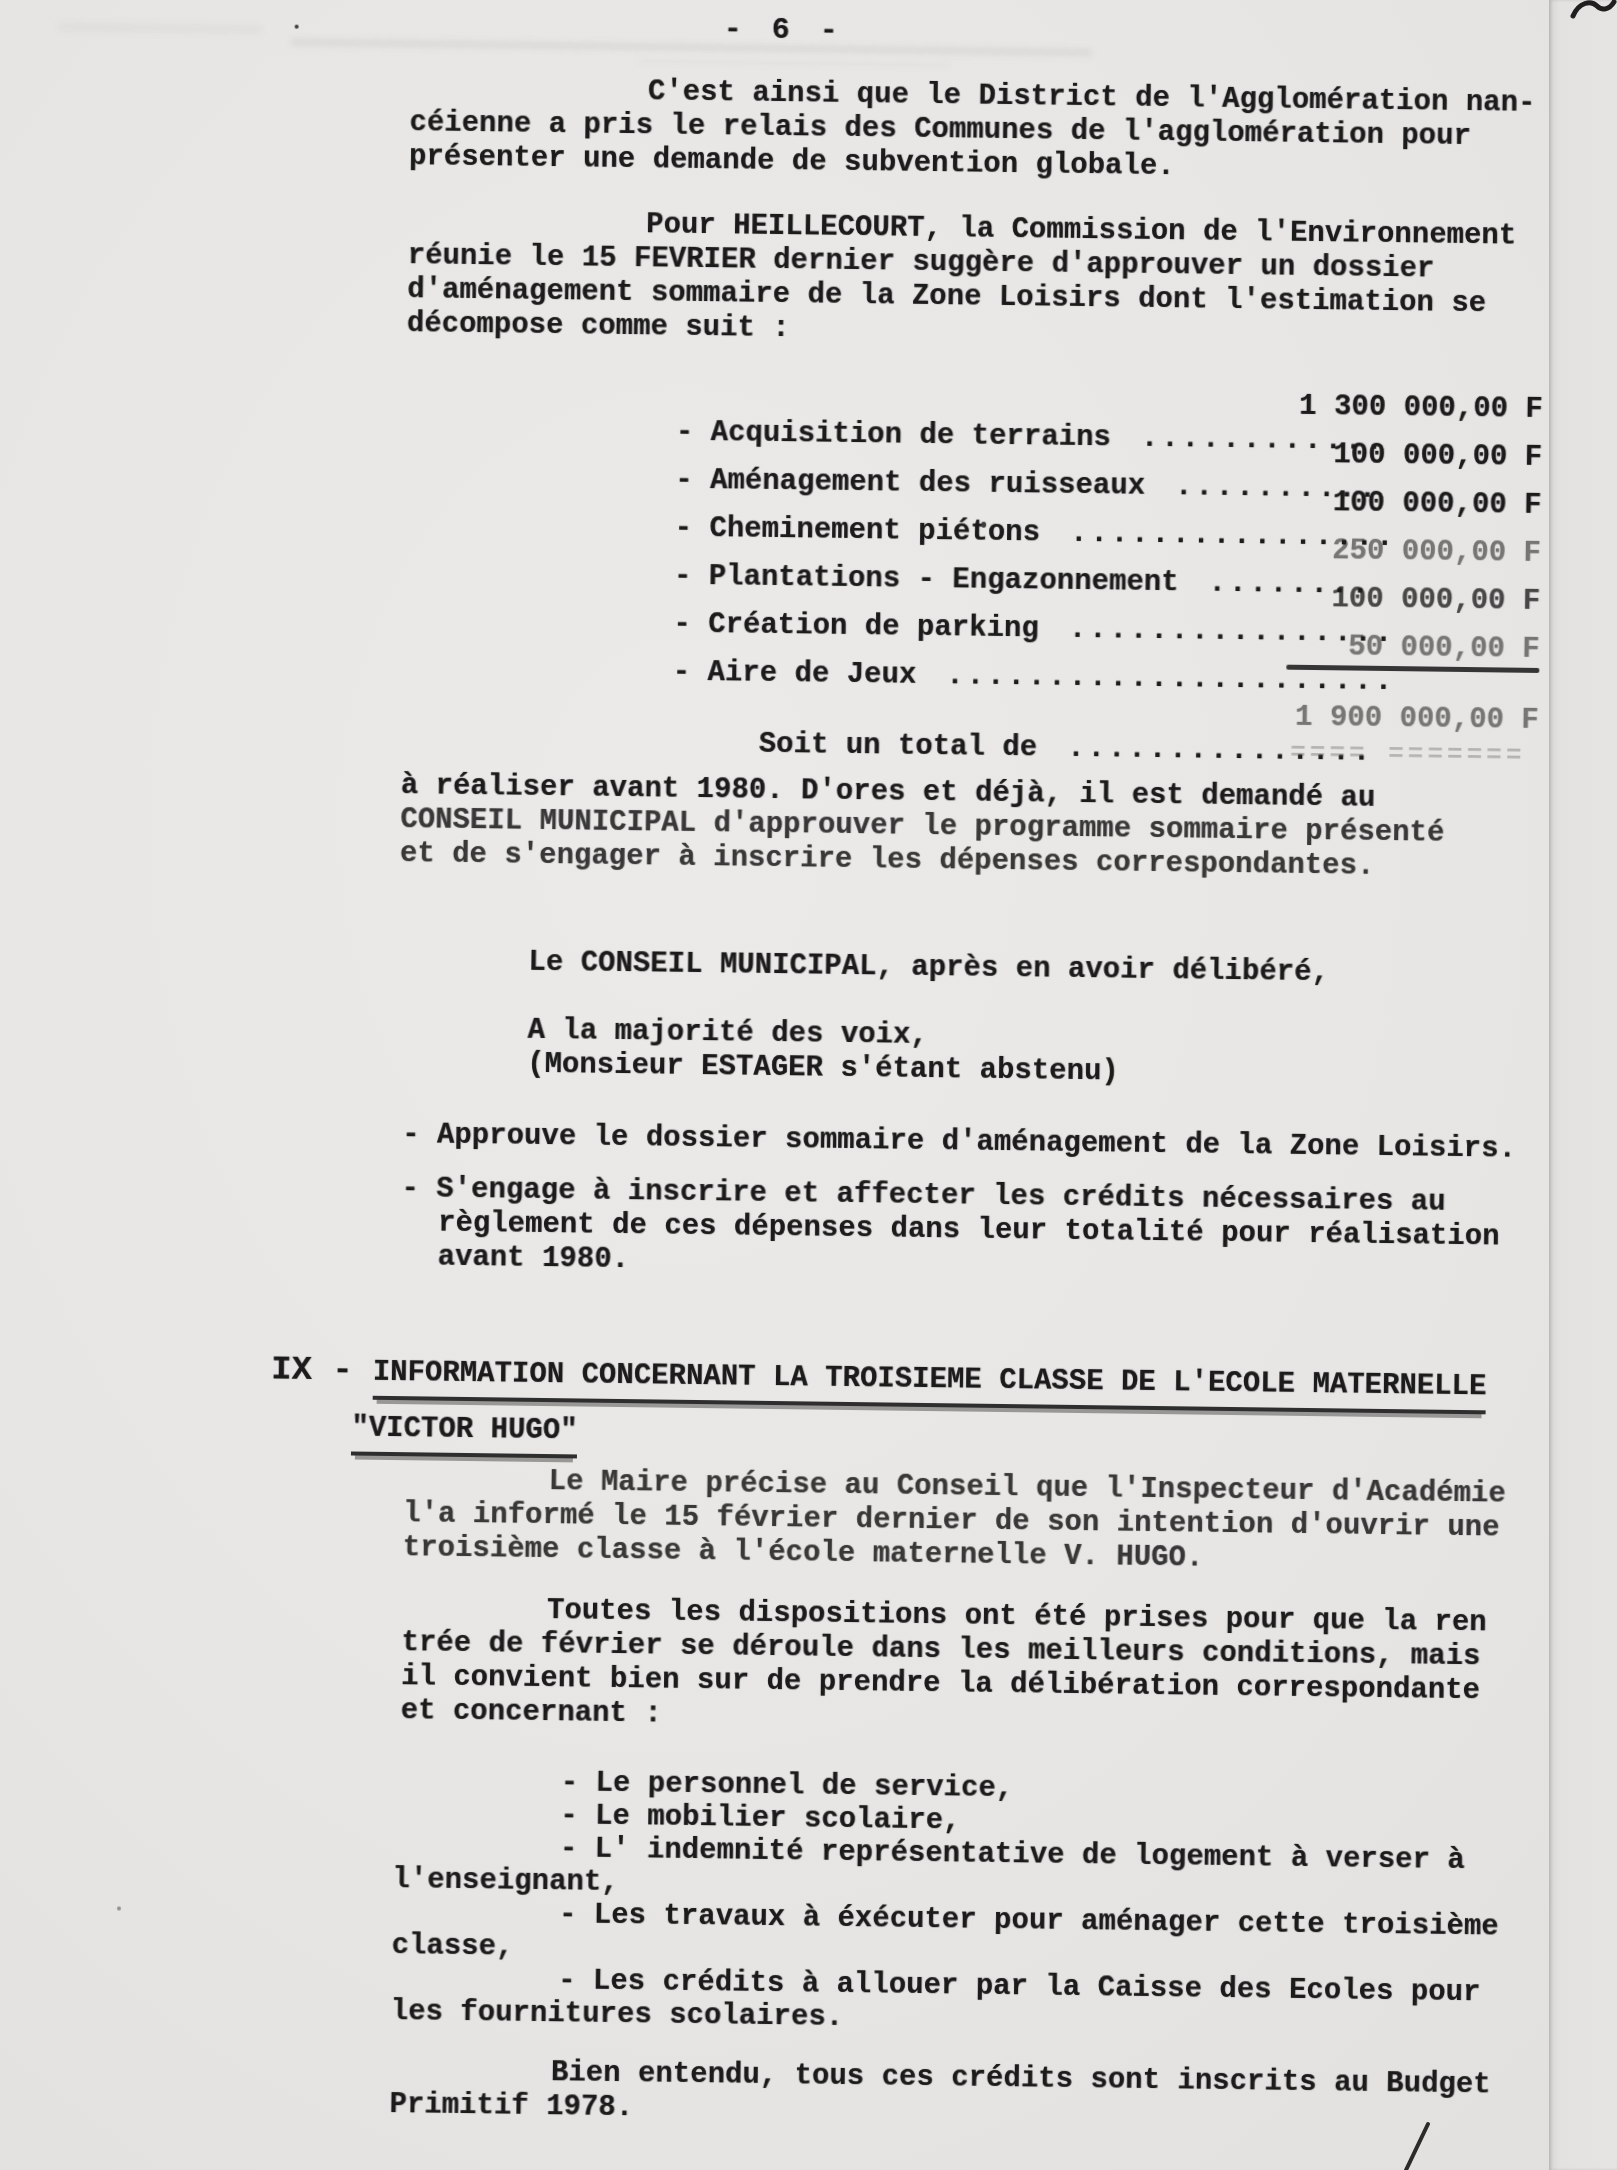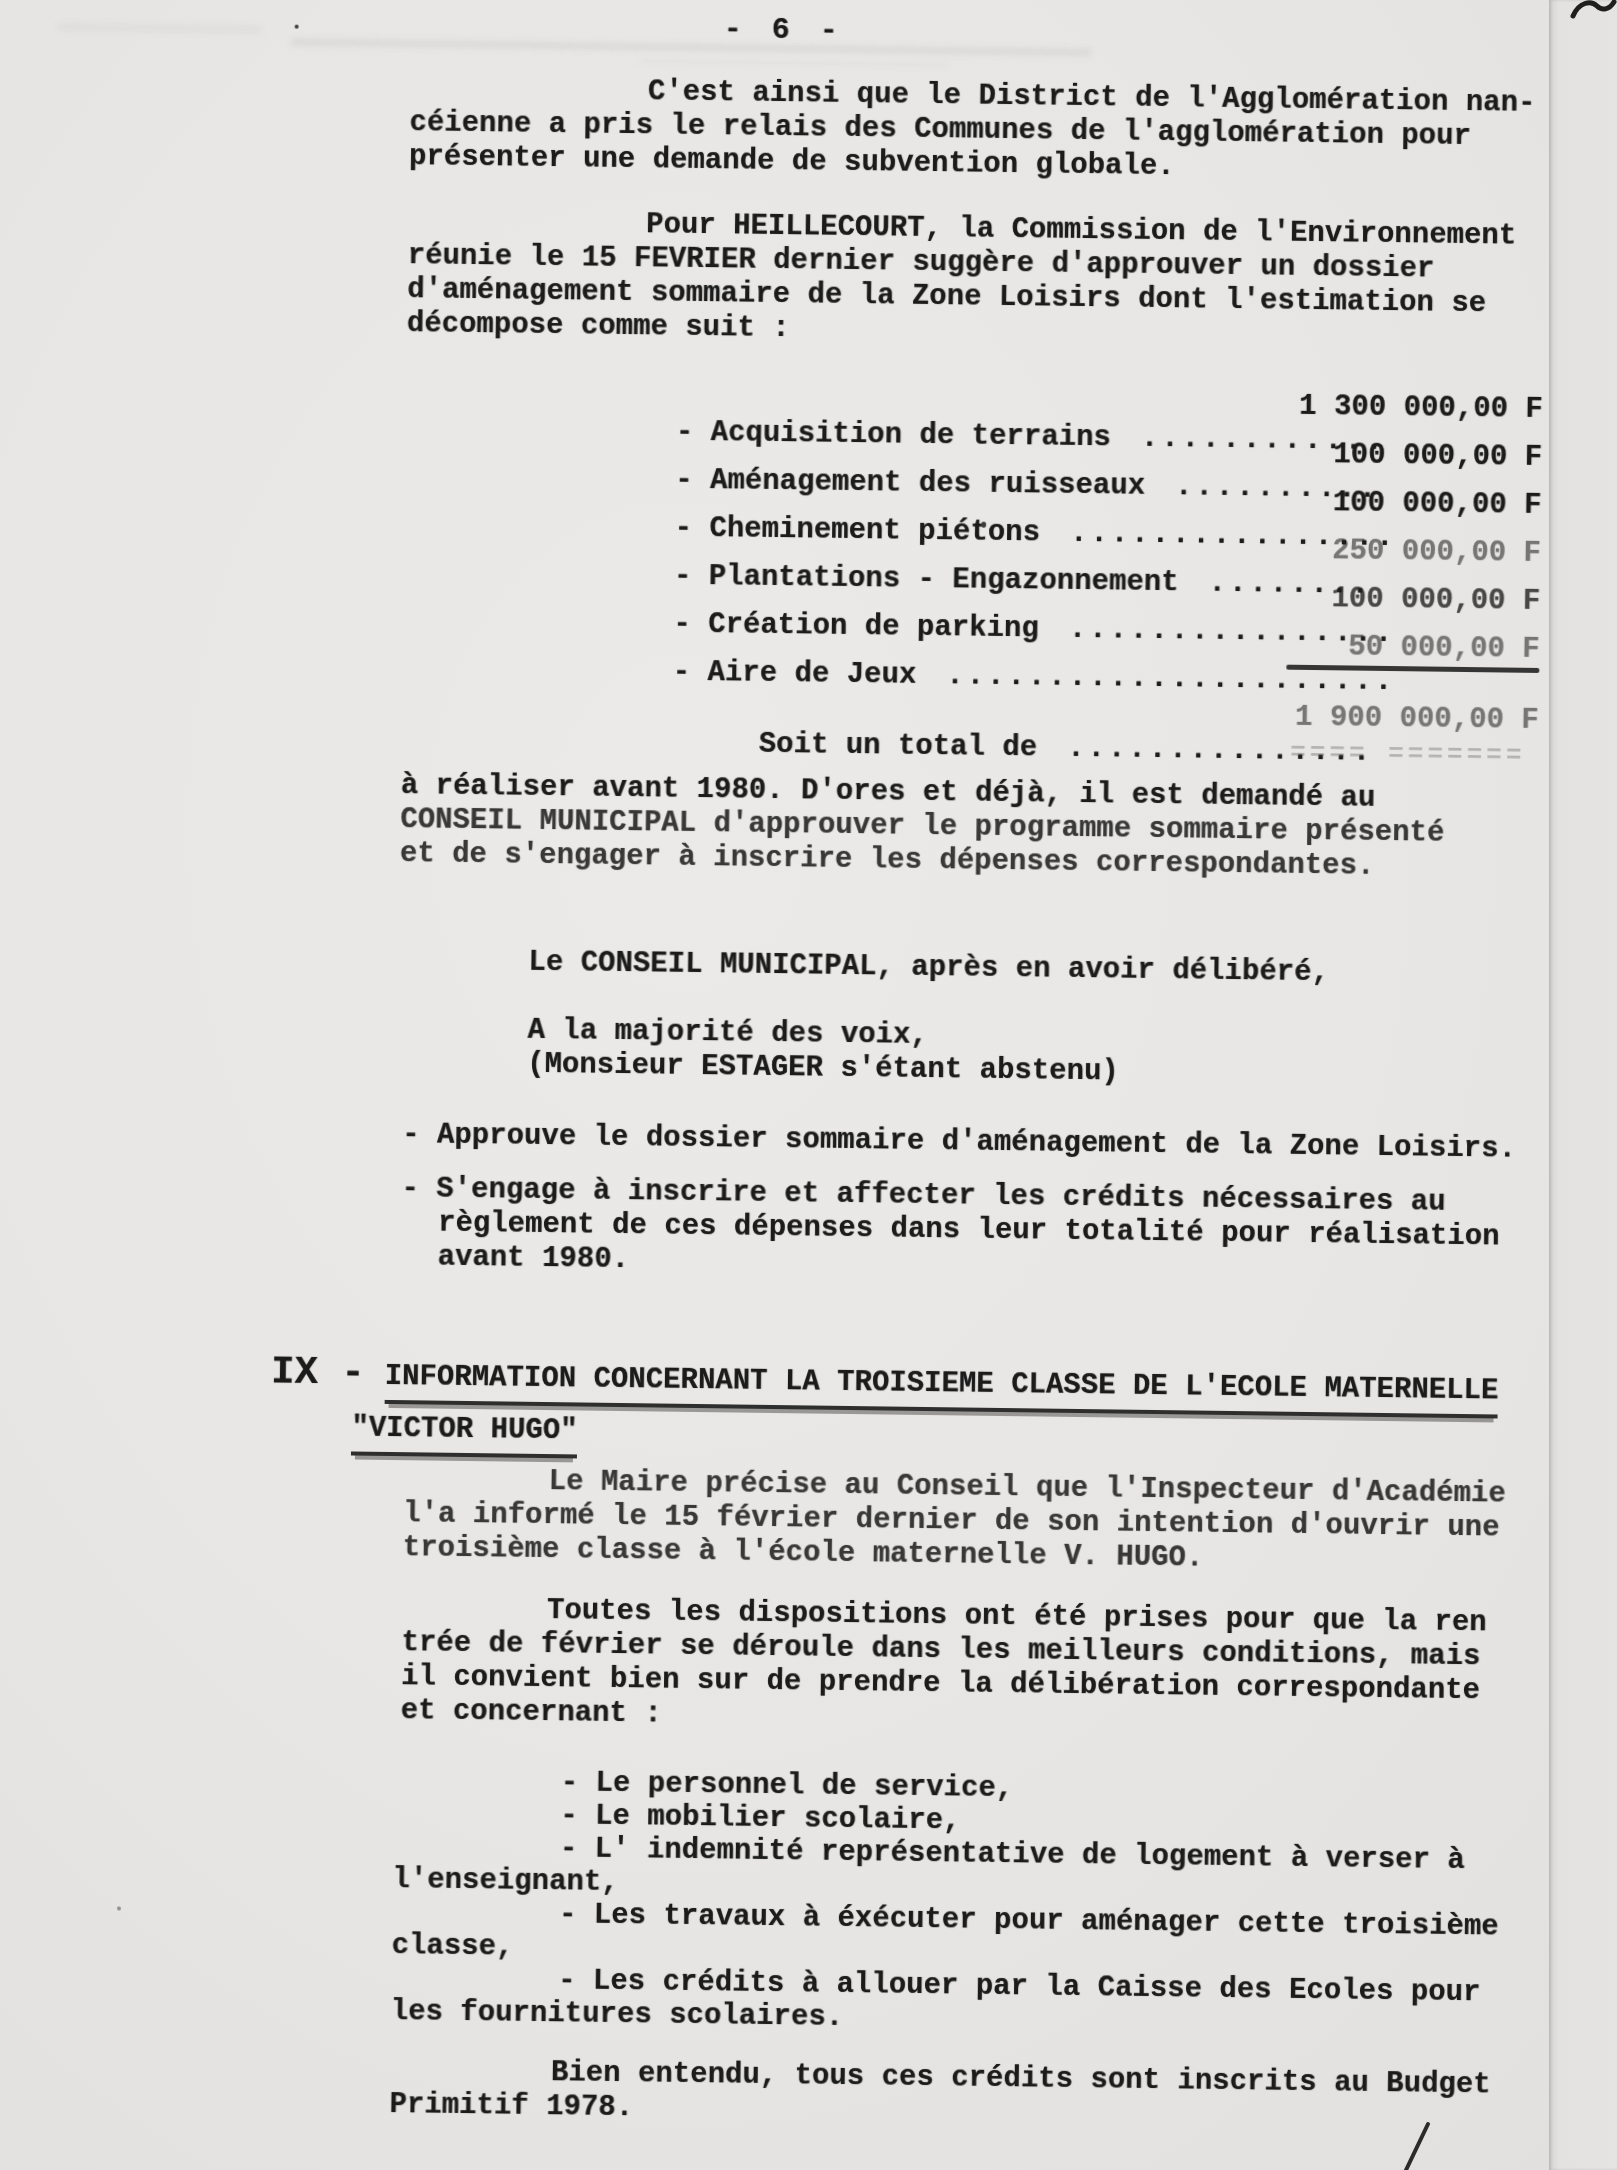--- a/index.html
+++ b/index.html
@@ -41,21 +41,21 @@
         font-size:29px;white-space:pre;text-shadow:0.4px 0.4px 1px rgba(25,25,25,.55);}
   .bdots{margin-left:30px;letter-spacing:3px;}
   .bamount{position:absolute;right:0;top:0;}
   .amt-light{opacity:.55}
   .amt-mid{opacity:.78}
   .trow{left:664px;}
   .sum-rule{position:absolute;height:5px;background:rgba(15,15,15,.82);border-radius:2px;}
   .dbl-rule{position:absolute;font-size:26px;letter-spacing:4px;color:#4a4a4a;opacity:.32;
             filter:blur(.6px);white-space:pre;}
   
-  .h9 .num{font-size:39px;text-shadow:0.4px 0.4px 1px rgba(25,25,25,.6);}
+  .h9 .num{font-size:34px;text-shadow:0.4px 0.4px 1px rgba(25,25,25,.6);}
   .h9 .utitle{
     display:inline-block;margin-left:20px;font-size:29px;
     padding-bottom:7px;border-bottom:4px solid rgba(20,20,20,.88);
     box-shadow:0 8px 0 -4px rgba(20,20,20,.38);
     text-shadow:0.4px 0.4px 1px rgba(25,25,25,.6);white-space:pre;
   }
   .h9 .utitle.sub{margin-left:0;}
   
   .ghost{position:absolute;background:#a9a8a6;filter:blur(3px);}
   .speck{position:absolute;background:#3c3c3c;border-radius:50%;filter:blur(.5px);}

